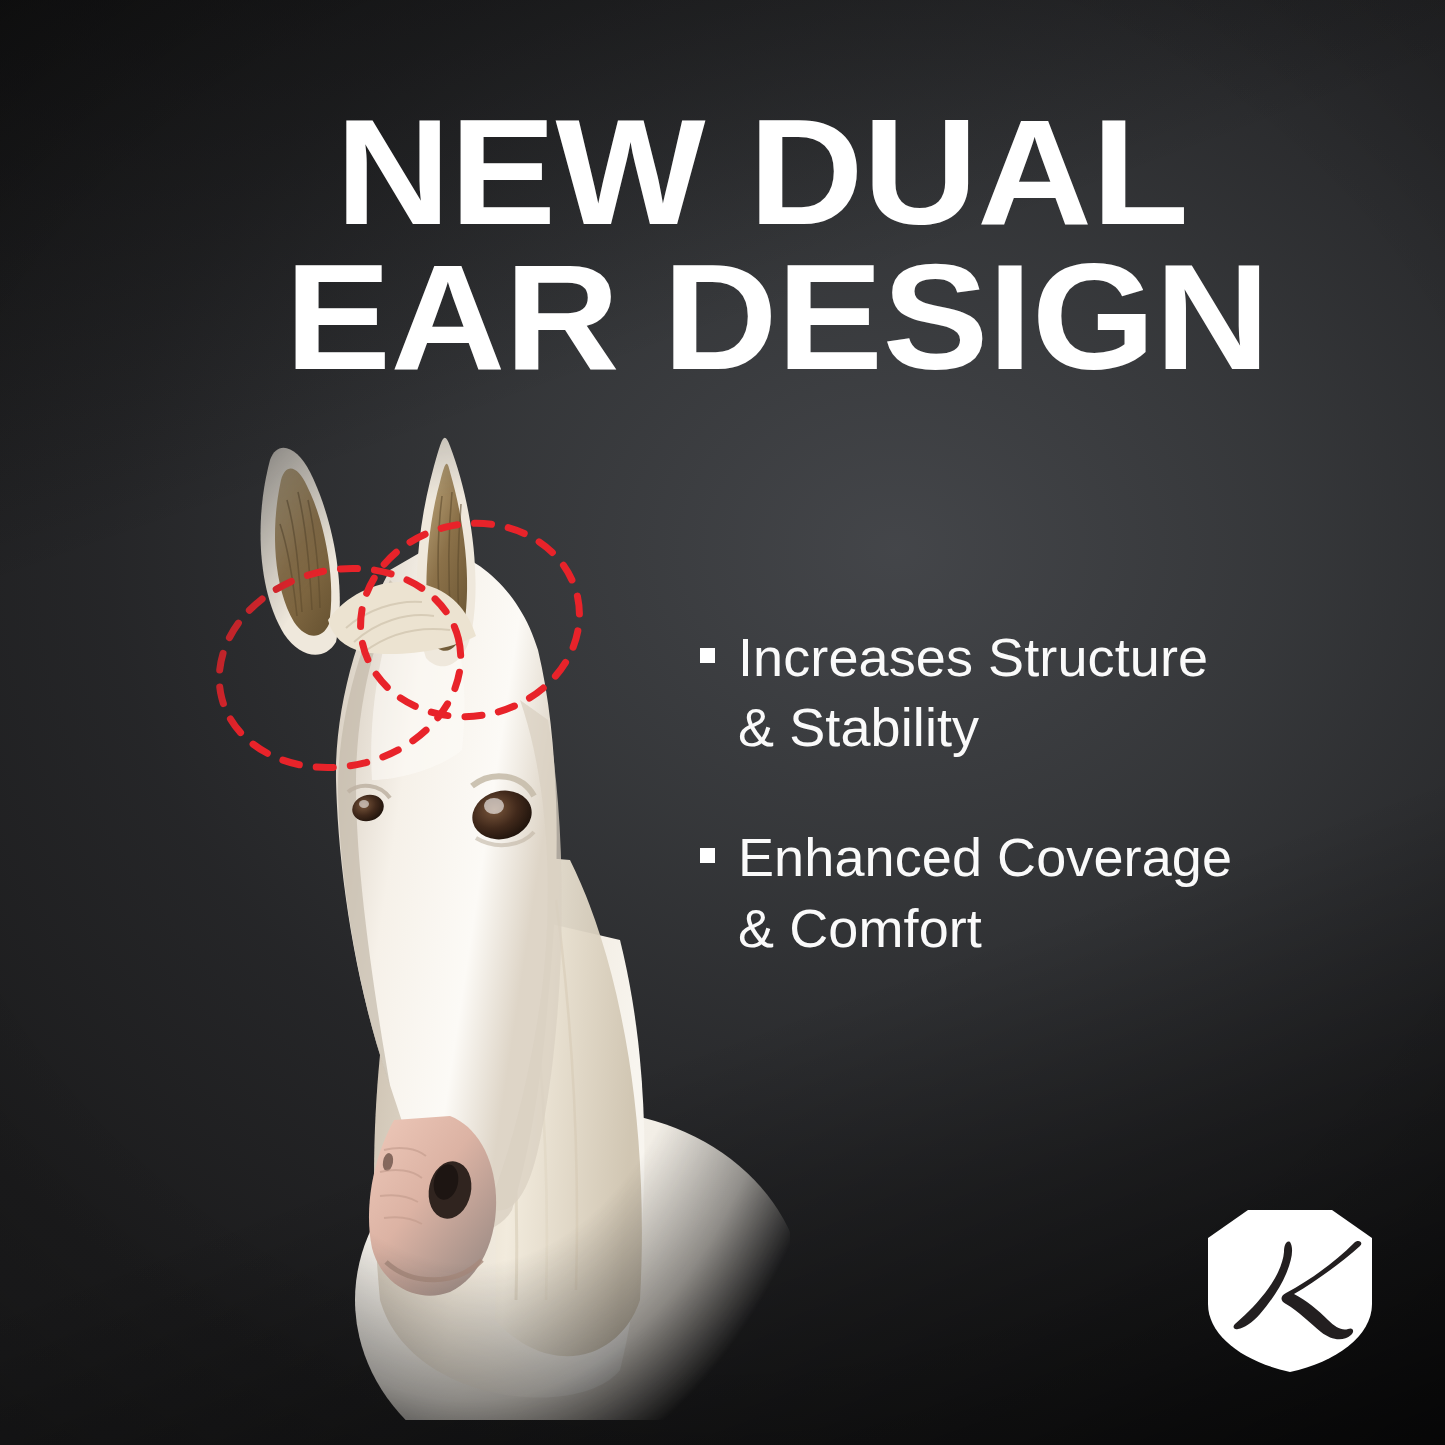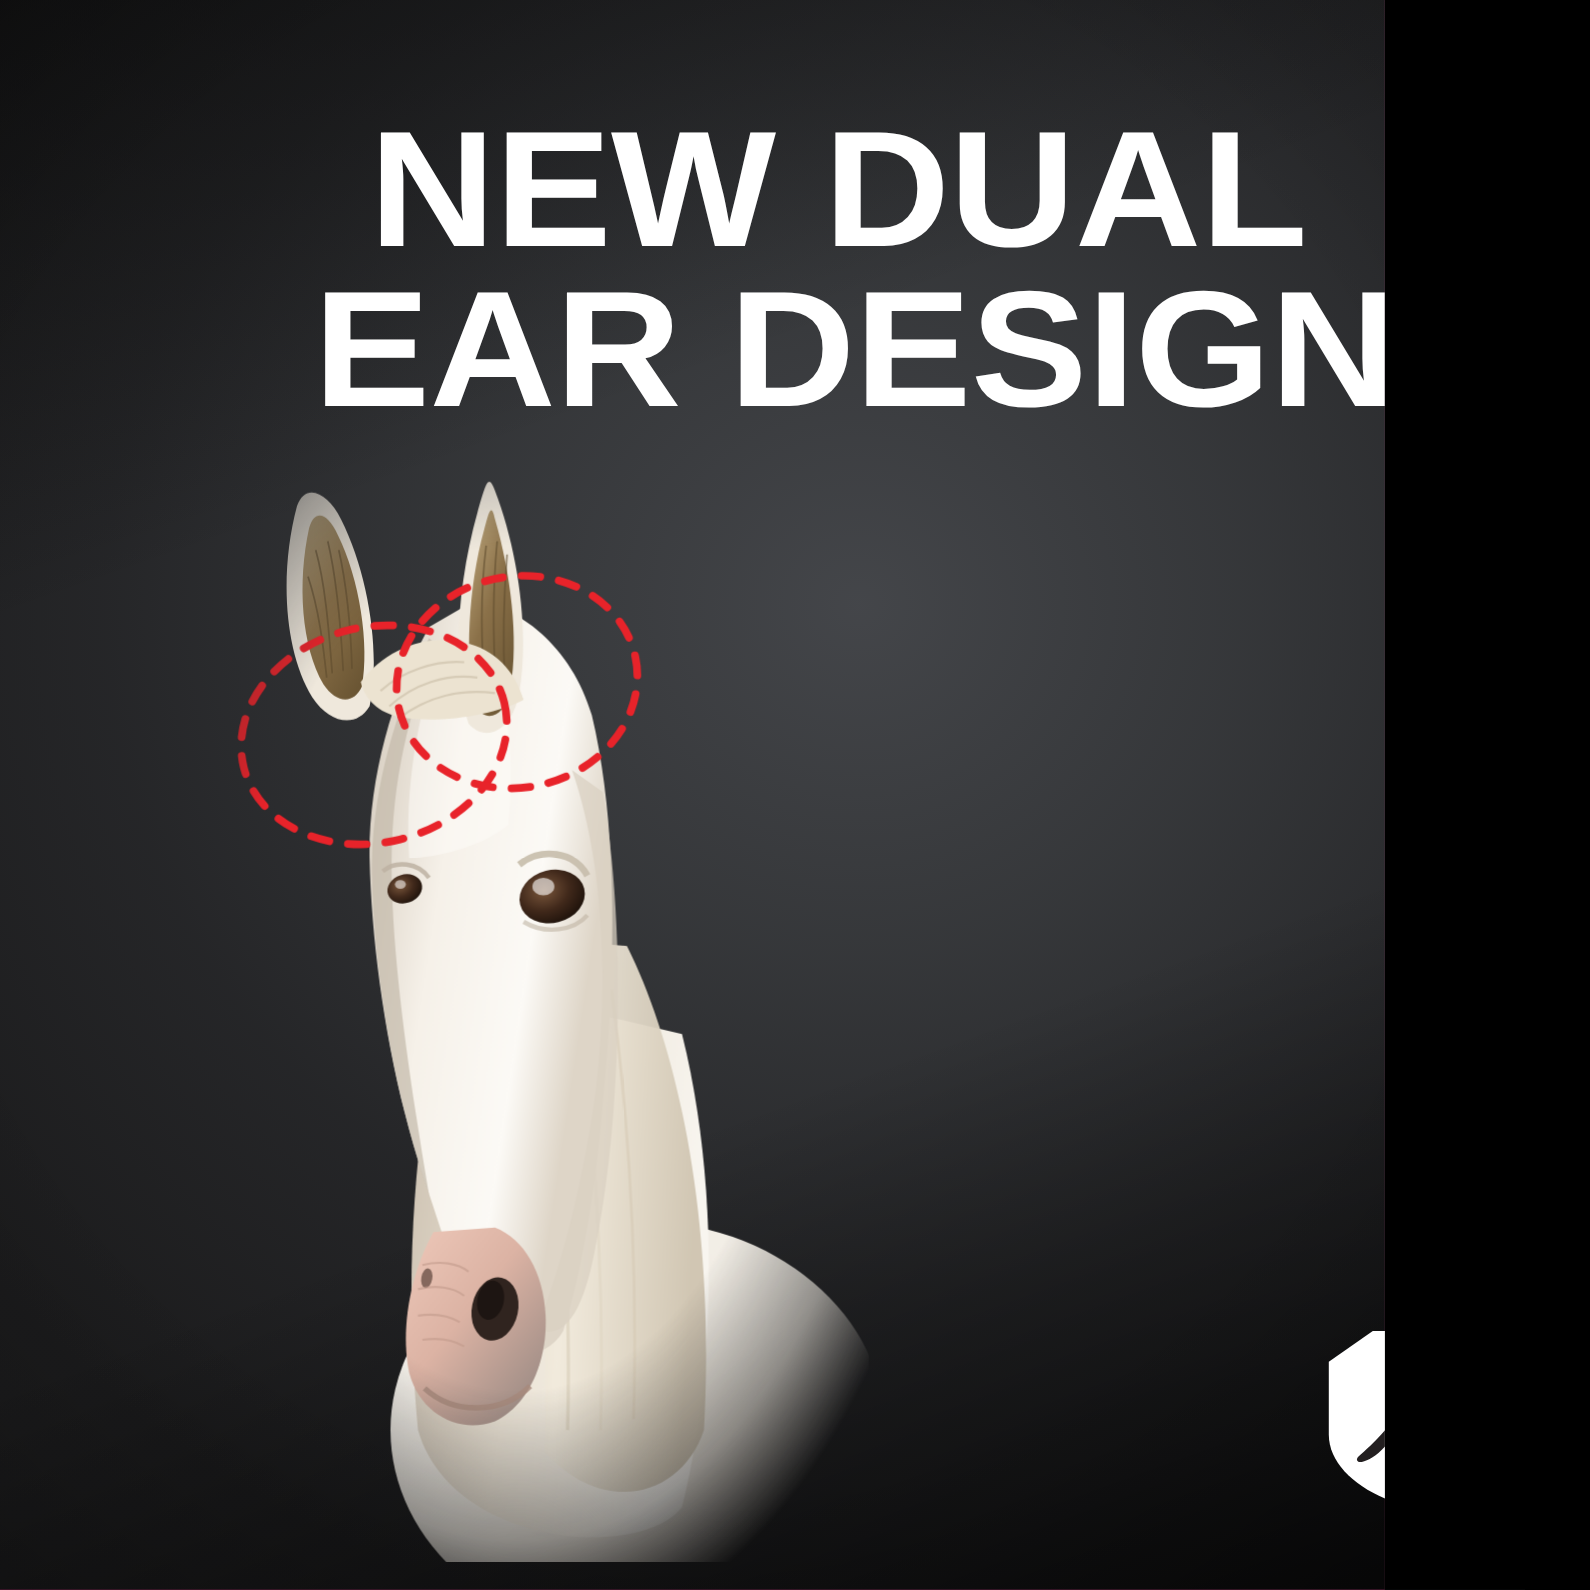--- a/index.html
+++ b/index.html
@@ -2,25 +2,25 @@
 <html><head>
 <meta charset="utf-8">
 <style>
   html, body {
     margin: 0;
     padding: 0;
     background: #000;
   }
   #stage {
     position: relative;
-    width: 1259px;
+    width: 1445px;
     height: 1445px;
     overflow: hidden;
     font-family: "Liberation Sans", sans-serif;
-    background: #ec4899;
+    background: #4c1d95;
   }
 
   
   .bg-base {
     position: absolute;
     inset: 0;
     background: #1b1b1c;
   }
   .bg-glow {
     position: absolute;
@@ -281,20 +281,36 @@
         </g>
 
         <g fill="none" stroke="#e8232a" stroke-width="7" stroke-linecap="round" stroke-dasharray="17 17">
           <ellipse cx="190" cy="248" rx="122" ry="98" transform="rotate(-14 190 248)"></ellipse>
           <ellipse cx="320" cy="200" rx="110" ry="96" transform="rotate(-12 320 200)"></ellipse>
         </g>
       </g>
     </svg>
   </div>
 
+  <div class="features">
+    <div class="feature">
+      <span class="bullet-mark"></span>
+      <span class="ftext">
+        <span>Increases Structure</span>
+        <span class="l2">&amp; Stability</span>
+      </span>
+    </div>
+    <div class="feature">
+      <span class="bullet-mark"></span>
+      <span class="ftext">
+        <span>Enhanced Coverage</span>
+        <span class="l2">&amp; Comfort</span>
+      </span>
+    </div>
+  </div>
 
   <div class="logo">
     <svg viewBox="0 0 176 172" xmlns="http://www.w3.org/2000/svg" aria-hidden="true">
       <path d="M46 6 L130 6 L170 34 L170 100 C170 132 134 158 88 168
                C42 158 6 132 6 100 L6 34 Z" fill="#ffffff"></path>
       <g fill="#231f20">
         <path d="M88 38 C92 44 90 56 84 70 C79 82 70 96 58 110
                  C50 119 42 124 36 125 C32 126 30 123 33 120
                  C40 114 52 103 63 89 C74 75 81 60 82 48
                  C82 42 84 36 88 38 Z"></path>

